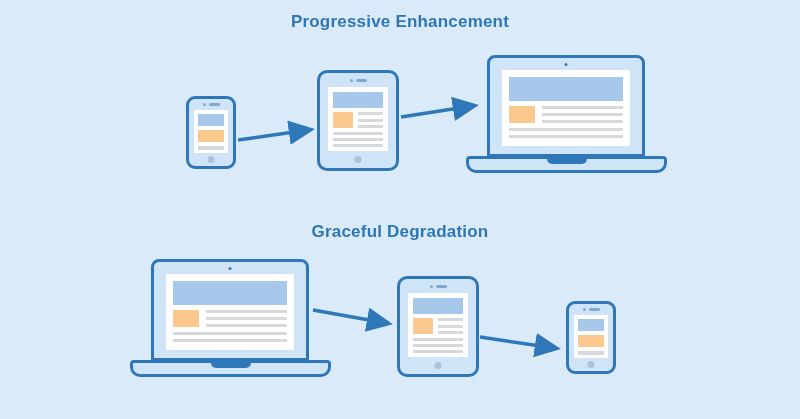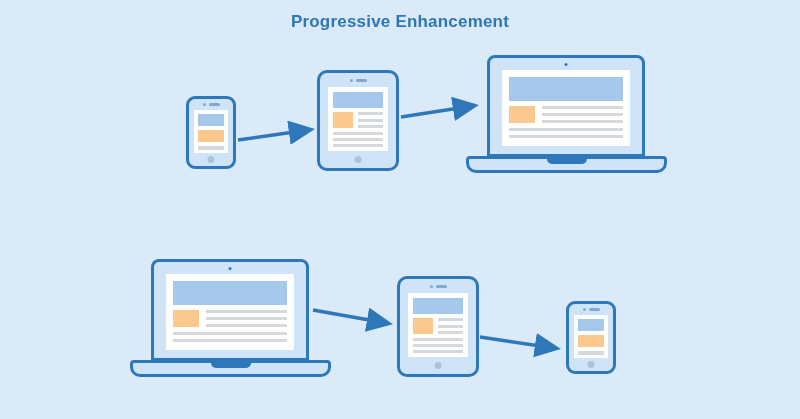--- a/index.html
+++ b/index.html
@@ -81,20 +81,21 @@
   .arrows{position:absolute;inset:0;pointer-events:none;}
   .arrow-line{stroke:var(--outline);stroke-width:3.5;}
   .arrow-head{fill:var(--outline);}
 </style>
 </head>
 <body>
 
 <div class="canvas">
 
   <div class="section-title title-top">Progressive Enhancement</div>
+  <div class="section-title title-bottom">Graceful Degradation</div>
 
   <div class="device phone body-fill" style="left:186px;top:96px;">
     <div class="speaker-row">
       <span class="cam-dot"></span>
       <span class="speaker-bar"></span>
     </div>
     <div class="screen">
       <div class="blk header"></div>
       <div class="blk accent"></div>
       <div class="tline"></div>

